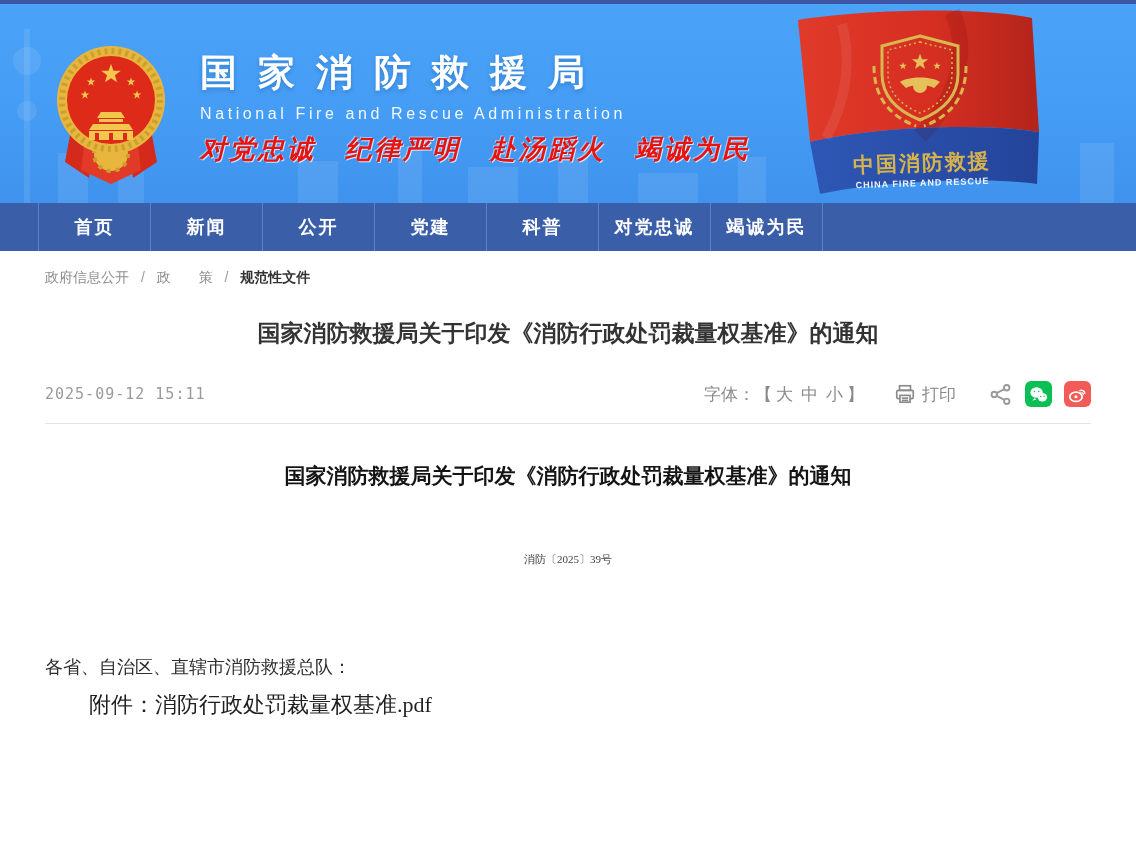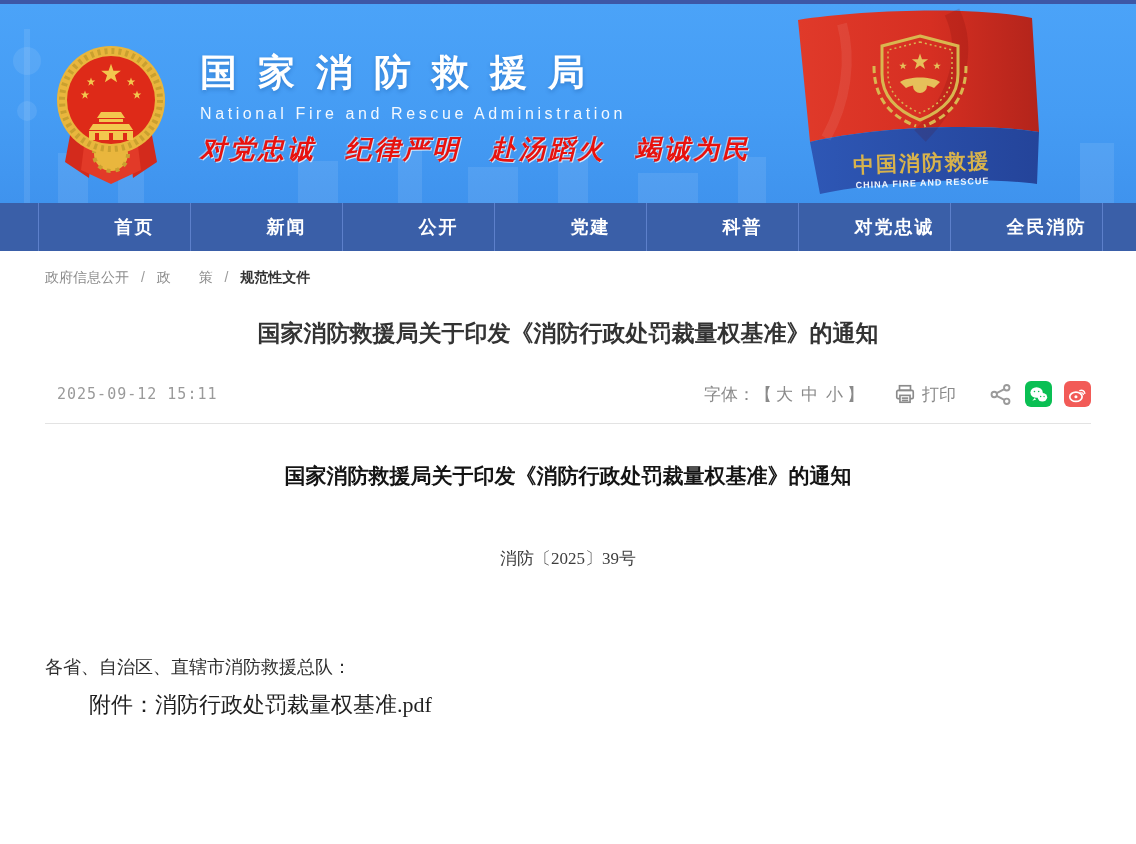--- a/index.html
+++ b/index.html
@@ -17,48 +17,48 @@
     white-space:nowrap;text-shadow:0 2px 4px rgba(10,60,130,.30);}
   .brand-en{margin-top:7px;font-size:16px;color:#f2f8ff;letter-spacing:3.6px;white-space:nowrap;}
   .brand-slogan{margin-top:9px;font-family:"DejaVu Serif",serif;font-style:italic;font-weight:bold;
     font-size:26px;color:#e8120e;letter-spacing:3px;white-space:nowrap;
     text-shadow:1px 1px 0 rgba(255,255,255,.75),-1px -1px 0 rgba(255,255,255,.45);}
   .flag{position:absolute;left:782px;top:2px;}
   
   .navbar{height:48px;background:#3a5fa8;display:flex;padding-left:38px;box-sizing:border-box;}
   .nav-item{width:111px;display:flex;align-items:center;justify-content:center;
     border-left:1px solid #5d80cb;color:#fff;font-size:18px;font-weight:bold;
-    letter-spacing:2px;cursor:pointer;padding-left:40px;}
+    letter-spacing:2px;cursor:pointer;}
   .nav-item:last-child{border-right:1px solid #5d80cb;}
   
   .main{padding:0 45px;}
   .breadcrumb{margin-top:18px;font-size:14px;color:#8c8c8c;}
   .breadcrumb .crumb{cursor:pointer;}
   .breadcrumb .sep{margin:0 8px;color:#9a9a9a;}
   .breadcrumb .current{color:#333;font-weight:bold;}
   .page-title{margin-top:30px;text-align:center;font-size:23px;font-weight:bold;color:#333;
     line-height:32px;}
-  .meta-row{margin-top:30px;height:30px;display:flex;align-items:center;justify-content:space-between;margin-left:12px;}
+  .meta-row{margin-top:30px;height:30px;display:flex;align-items:center;justify-content:space-between;}
   .pub-time{font-family:"DejaVu Sans Mono",monospace;font-size:15px;color:#9a9a9a;letter-spacing:1px;}
   .meta-tools{display:flex;align-items:center;color:#8a8a8a;font-size:17px;}
   .fontsize-widget{display:flex;align-items:center;}
   .fs-opt{margin:0 4px;cursor:pointer;}
   .bracket{color:#8a8a8a;}
   .print-group{display:flex;align-items:center;margin-left:30px;cursor:pointer;}
   .print-group span{margin-left:6px;}
   .share-group{display:flex;align-items:center;margin-left:32px;}
   .share-icon{cursor:pointer;display:block;}
   .sns-btn{width:27px;height:26px;border-radius:6px;margin-left:12px;display:flex;
     align-items:center;justify-content:center;cursor:pointer;}
   .sns-wechat{background:#0abf53;}
   .sns-weibo{background:#f25b57;}
   .divider{margin:14px 0 0 0;border:none;border-top:1px solid #e3e3e3;}
   .doc-title{margin-top:38px;text-align:center;font-size:21px;font-weight:bold;color:#141414;
     line-height:28px;}
-  .doc-number{margin-top:58px;text-align:center;font-size:17px;color:#3d3d3d;
+  .doc-number{margin-top:58px;text-align:center;font-size:11px;color:#3d3d3d;
     font-family:"Liberation Serif",serif;line-height:22px;}
   .salutation{margin-top:85px;font-size:18px;color:#2e2e2e;font-family:"Liberation Serif",serif;
     line-height:25px;}
   .body-para{margin:28px 0 0 0;font-size:18px;line-height:40px;text-indent:2em;color:#2e2e2e;
     font-family:"Liberation Serif",serif;}
   .attachment{margin-top:12px;font-size:22px;text-indent:2em;color:#1f1f1f;
     font-family:"Liberation Serif",serif;line-height:25px;}
   .attachment a{color:#1f1f1f;text-decoration:none;cursor:pointer;}
 </style>
 </head>
@@ -182,21 +182,21 @@
     </svg>
   </header>
 
   <nav class="navbar">
     <div class="nav-item">首页</div>
     <div class="nav-item">新闻</div>
     <div class="nav-item">公开</div>
     <div class="nav-item">党建</div>
     <div class="nav-item">科普</div>
     <div class="nav-item">对党忠诚</div>
-    <div class="nav-item">全民消防</div>
+    <div class="nav-item">竭诚为民</div>
   </nav>
 
   <main class="main">
 
     <div class="breadcrumb">
       <span class="crumb">政府信息公开</span>
       <span class="sep">/</span>
       <span class="crumb">政　　策</span>
       <span class="sep">/</span>
       <span class="current">规范性文件</span>

